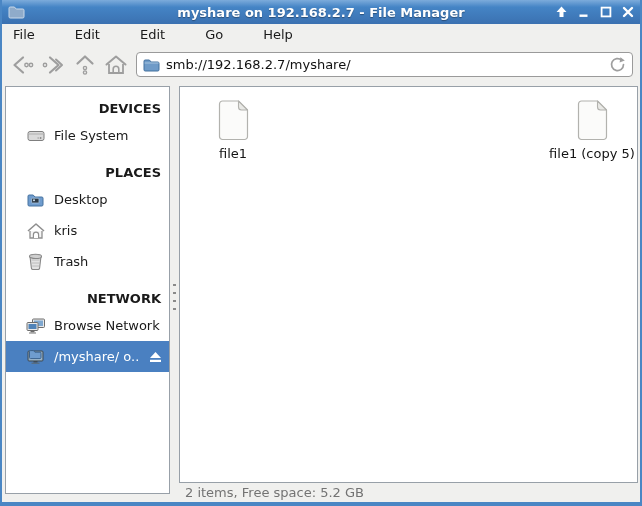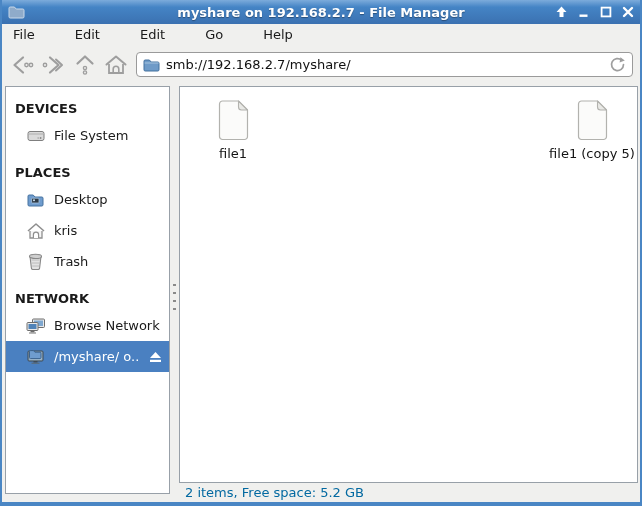--- a/index.html
+++ b/index.html
@@ -23,39 +23,39 @@
   .toolbar{height:39px;flex:0 0 auto;display:flex;align-items:center;padding:0 7px 0 5px;}
   .tool-btn{width:31px;height:30px;display:flex;align-items:center;justify-content:center;}
   .path-field{flex:1;height:23px;margin-left:5px;background:#fff;border:1px solid #9a9a9a;
     border-radius:4px;display:flex;align-items:center;padding:0 4px 0 6px;gap:6px;}
   .path-input{flex:1;border:0;outline:0;background:transparent;font:13px "DejaVu Sans","Liberation Sans",sans-serif;
     color:#111;padding:0;margin:0;min-width:0;}
   .reload-btn{width:22px;height:20px;display:flex;align-items:center;justify-content:center;}
   
   .content{flex:1;display:flex;min-height:0;padding:2px 2px 0 3px;}
   .sidebar{width:163px;flex:0 0 auto;background:#fff;border:1px solid #98a0a8;margin-bottom:8px;
-    overflow:hidden;}
+    overflow:hidden;text-align:right;}
   .section-title{padding:14px 8px 4px 9px;font-size:13px;font-weight:bold;color:#1a1a1a;}
   .side-item{height:31px;display:flex;align-items:center;gap:9px;padding-left:20px;
     font-size:13px;color:#1a1a1a;cursor:default;}
   .side-item .s-icon{width:19px;height:17px;display:flex;align-items:center;justify-content:center;flex:0 0 auto;}
   .side-item.selected{background:#4a80c1;color:#fff;padding-right:7px;}
   .side-item .label{white-space:nowrap;overflow:hidden;}
   .eject-btn{margin-left:auto;width:14px;height:13px;display:flex;align-items:center;justify-content:center;}
   .splitter{width:9px;flex:0 0 auto;position:relative;}
   .grip{position:absolute;left:3px;top:197px;width:3px;height:30px;
     background-image:radial-gradient(circle at 1.5px 2px,#8a8a8a 1.2px,transparent 1.3px);
     background-size:3px 8px;background-repeat:repeat-y;}
   .main-col{flex:1;display:flex;flex-direction:column;min-width:0;}
   .main-panel{flex:1;background:#fff;border:1px solid #98a0a8;display:flex;align-items:flex-start;
     padding:13px 0 0 8px;min-height:0;justify-content:space-between;}
   .file-item{width:90px;display:flex;flex-direction:column;align-items:center;gap:5px;}
   .file-label{font-size:13px;color:#141414;white-space:nowrap;}
   .statusbar{height:19px;flex:0 0 auto;display:flex;align-items:center;padding-left:6px;
-    font-size:13px;color:#0369a1;}
+    font-size:13px;color:#737373;}
 </style>
 </head>
 <body>
 
 <div class="window">
 
   <div class="titlebar">
     <svg class="app-icon" viewBox="0 0 17 14" width="17" height="14">
       <path d="M1,3.2 a1.2,1.2 0 0 1 1.2,-1.2 h4.2 l1.8,2 h6.6 a1.2,1.2 0 0 1 1.2,1.2 v6.6 a1.2,1.2 0 0 1 -1.2,1.2 H2.2 A1.2,1.2 0 0 1 1,11.8 z" fill="#8fabca" stroke="#c9d9ea" stroke-width="1"></path>
     </svg>

